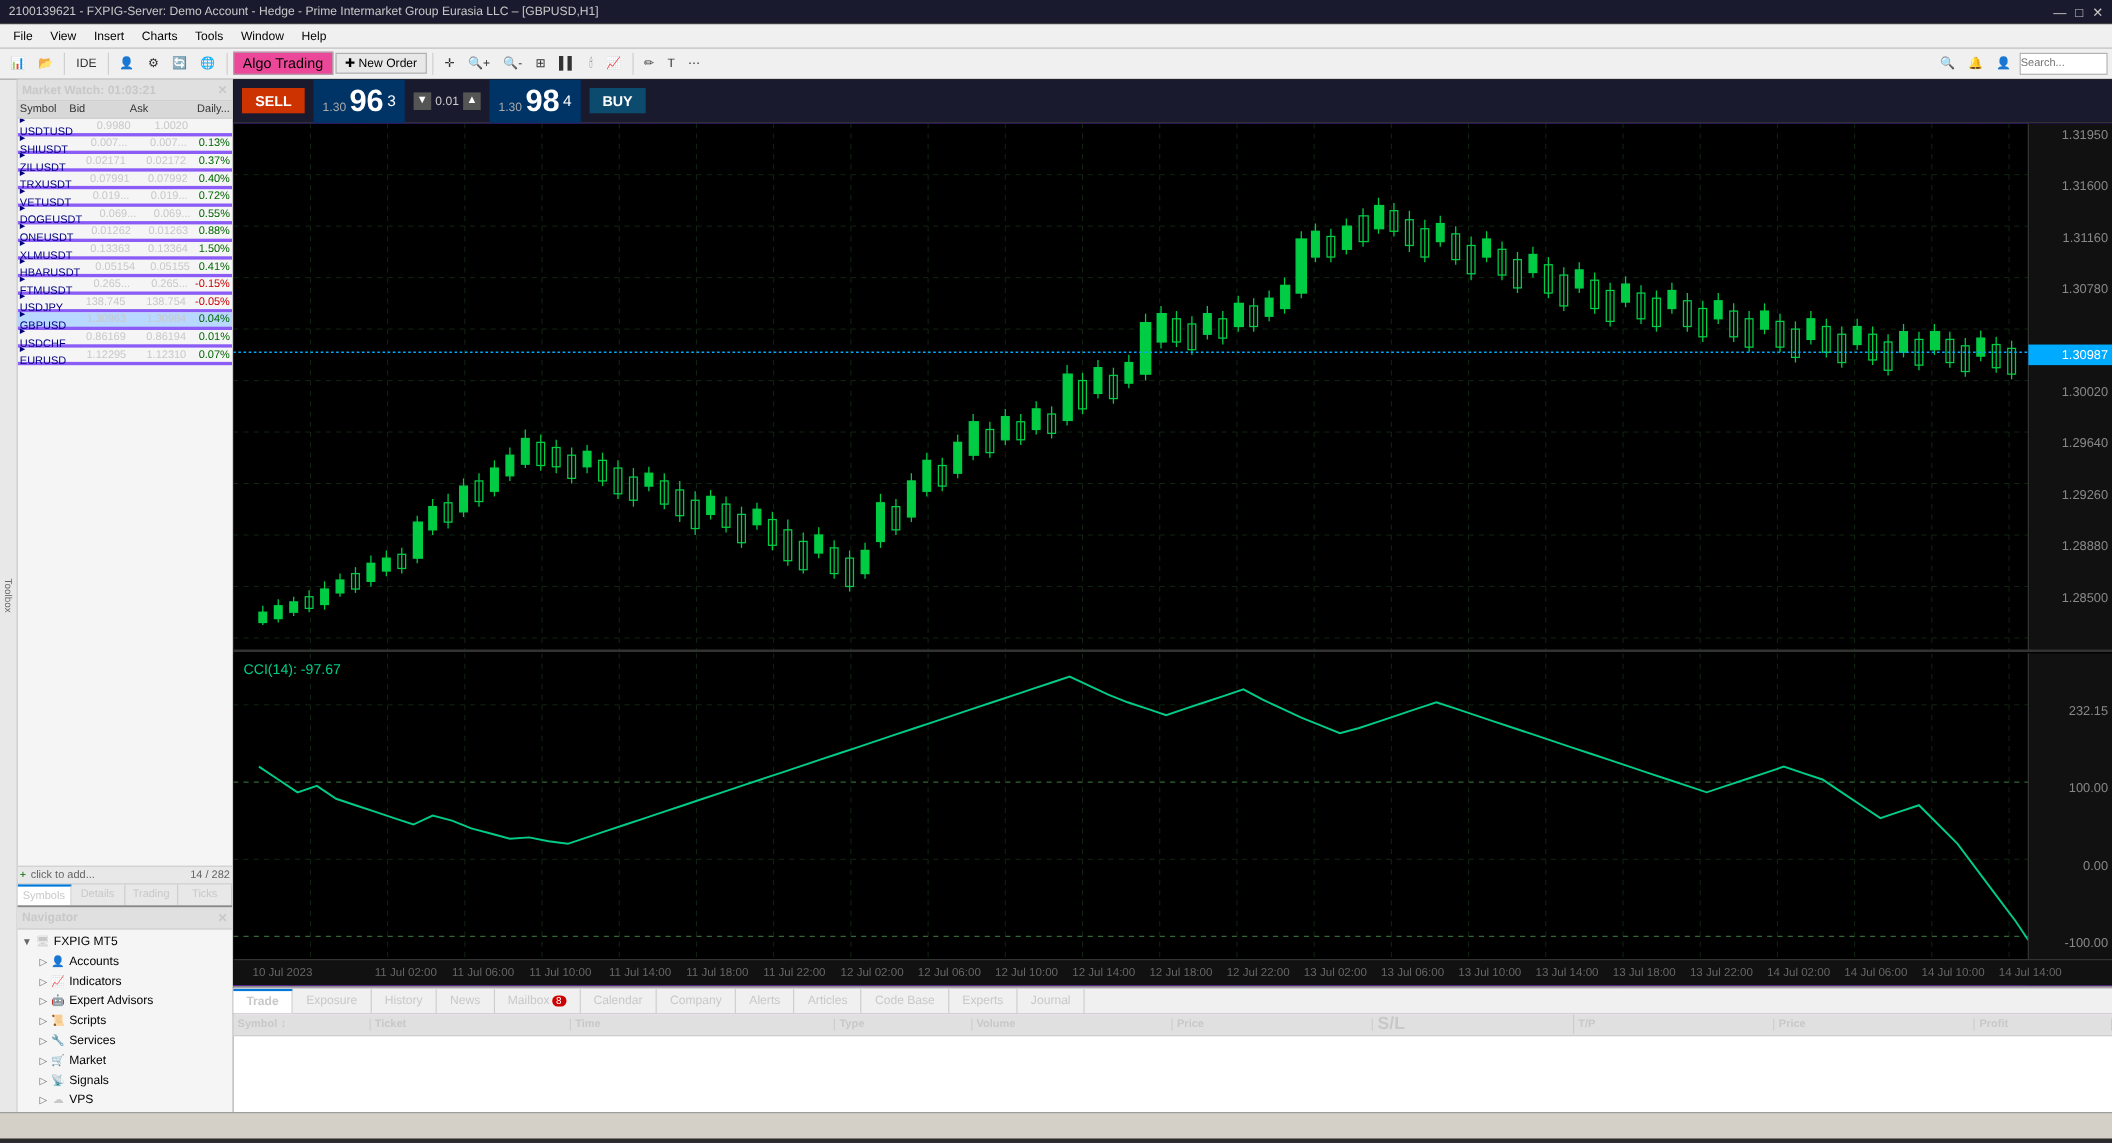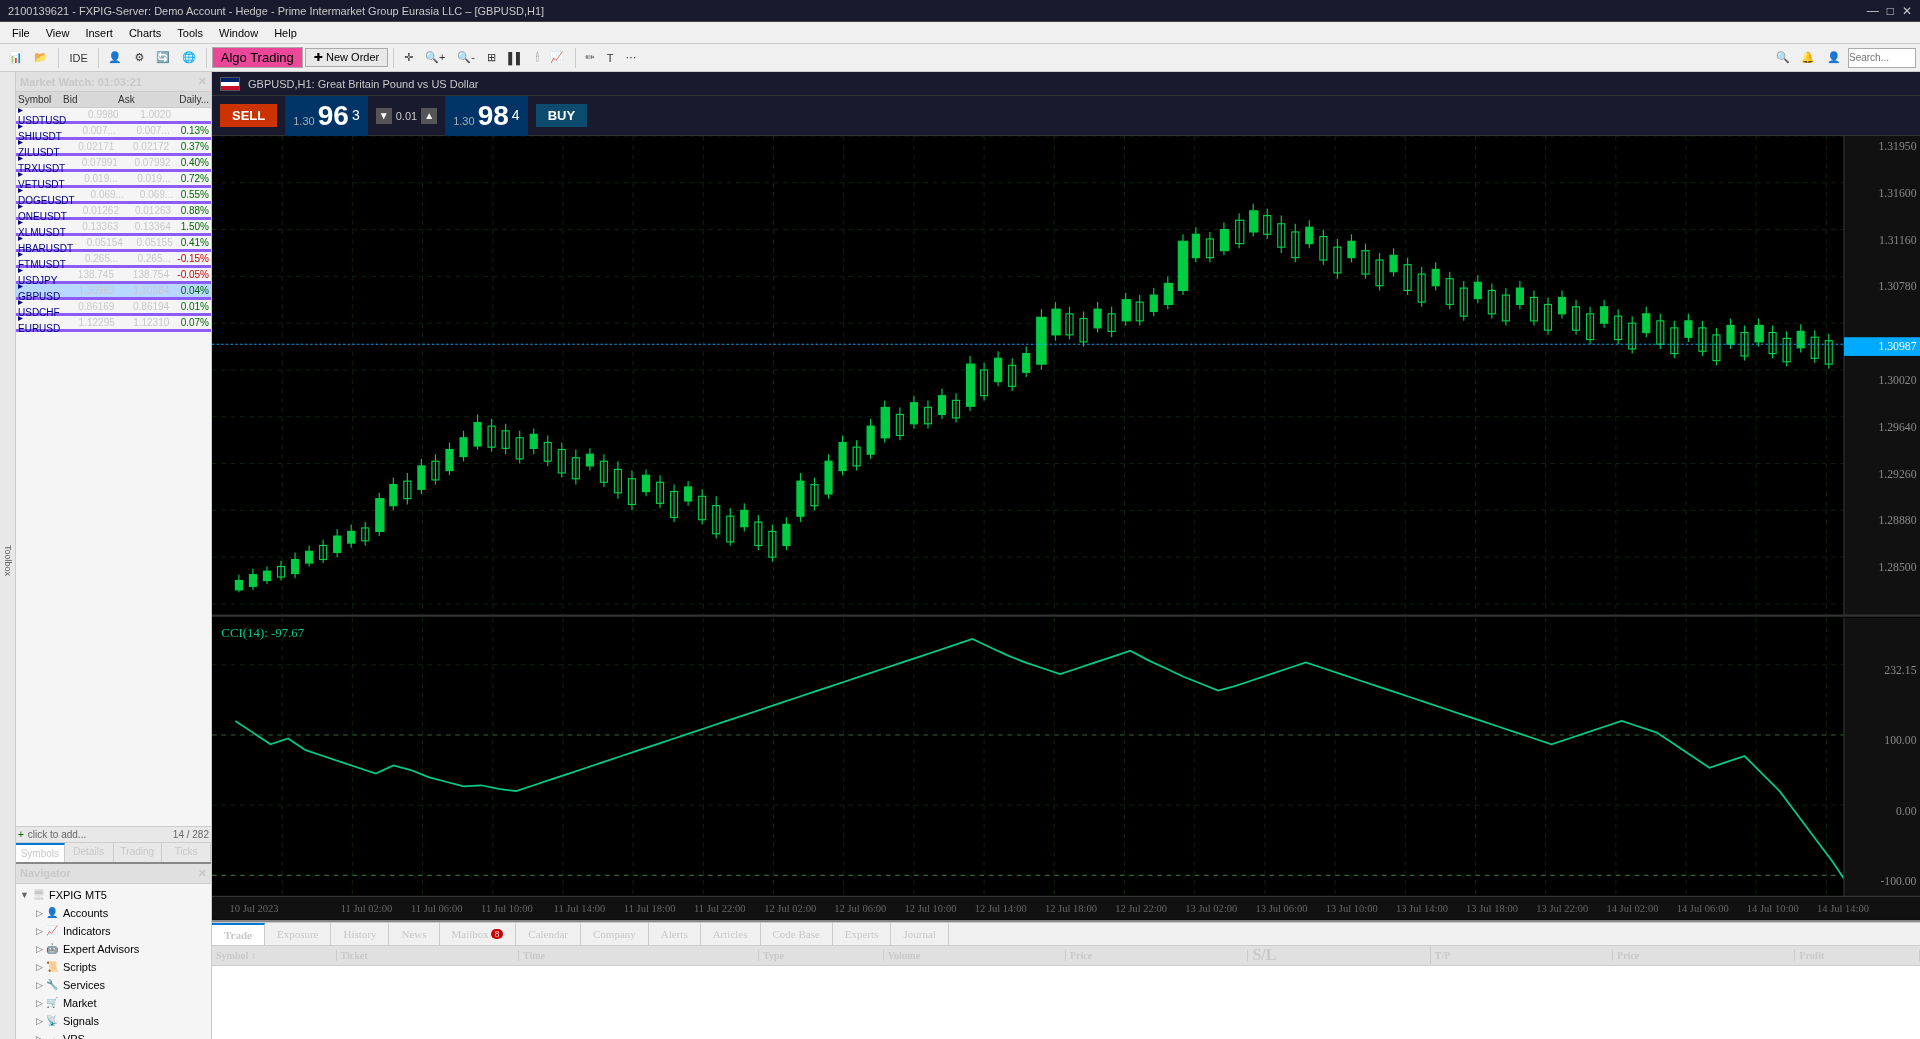--- a/index.html
+++ b/index.html
@@ -168,21 +168,21 @@
   <button class="toolbar-btn">🕯</button>
   <button class="toolbar-btn">📈</button>
   <div class="toolbar-separator"></div>
   <button class="toolbar-btn">✏</button>
   <button class="toolbar-btn">T</button>
   <button class="toolbar-btn">⋯</button>
   <div style="flex:1"></div>
   <button class="toolbar-btn">🔍</button>
   <button class="toolbar-btn">🔔</button>
   <button class="toolbar-btn">👤</button>
-  <input type="text" style="width: 68px; height: 20px; font-size: 10px; border: 1px solid rgb(170, 170, 170);" placeholder="Search...">
+  <input type="text" style="width: 80px; height: 20px; font-size: 10px; border: 1px solid rgb(170, 170, 170);" placeholder="Search...">
 </div>
 
 <div id="content-area">
 
   <div id="toolbox">Toolbox</div>
 
   <div id="left-panel">
 
     <div id="market-watch">
       <div id="market-watch-header">
@@ -349,27 +349,20 @@
           <span class="nav-expand">▷</span>
           <span class="nav-icon">☁</span>
           <span class="nav-label">VPS</span>
         </div>
       </div>
     </div>
   </div>
 
   <div id="chart-area">
 
-    <div id="chart-header">
-      <span style="display:inline-block;width:20px;height:14px;background:linear-gradient(#012169 33%,#fff 33%,#fff 66%,#C8102E 66%);border:1px solid #555;"></span>
-      <span>
-        <span>GBPUSD,H1</span>:
-        <span>Great Britain Pound vs US Dollar</span>
-      </span>
-    </div>
 
     <div id="order-panel">
       <button class="sell-btn">SELL</button>
       <div class="price-display">
         <span style="font-size:11px;color:#aaa;">1.30</span>
         <span class="big-price">96</span>
         <sup style="font-size:14px;color:#fff;">3</sup>
       </div>
       <div style="display:flex;align-items:center;gap:4px;">
         <button style="width:16px;height:16px;background:#555;border:none;color:#fff;cursor:pointer;font-size:10px;">▼</button>
@@ -377,21 +370,21 @@
         <button style="width:16px;height:16px;background:#555;border:none;color:#fff;cursor:pointer;font-size:10px;">▲</button>
       </div>
       <div class="price-display">
         <span style="font-size:11px;color:#aaa;">1.30</span>
         <span class="big-price">98</span>
         <sup style="font-size:14px;color:#fff;">4</sup>
       </div>
       <button class="buy-btn">BUY</button>
     </div>
 
-    <div id="chart-canvas" style="flex:1;position:relative;background:#6d28d9;font-family:Liberation Serif, serif;">
+    <div id="chart-canvas" style="flex:1;position:relative;background:#6d28d9;">
       <svg id="chart-svg" viewBox="0 0 1460 670" preserveAspectRatio="none" style="width:100%;height:100%;display:block;">
 
         <rect width="1460" height="670" fill="#000"></rect>
 
         <line x1="0" y1="0" x2="1395" y2="0" class="grid-h"></line>
         <line x1="0" y1="40" x2="1395" y2="40" class="grid-h"></line>
         <line x1="0" y1="80" x2="1395" y2="80" class="grid-h"></line>
         <line x1="0" y1="120" x2="1395" y2="120" class="grid-h"></line>
         <line x1="0" y1="160" x2="1395" y2="160" class="grid-h"></line>
         <line x1="0" y1="200" x2="1395" y2="200" class="grid-h"></line>
@@ -990,21 +983,21 @@
         <text x="1012" y="663" font-size="9" fill="#666">13 Jul 14:00</text>
         <text x="1072" y="663" font-size="9" fill="#666">13 Jul 18:00</text>
         <text x="1132" y="663" font-size="9" fill="#666">13 Jul 22:00</text>
         <text x="1192" y="663" font-size="9" fill="#666">14 Jul 02:00</text>
         <text x="1252" y="663" font-size="9" fill="#666">14 Jul 06:00</text>
         <text x="1312" y="663" font-size="9" fill="#666">14 Jul 10:00</text>
         <text x="1372" y="663" font-size="9" fill="#666">14 Jul 14:00</text>
       </svg>
     </div>
 
-    <div id="bottom-area" style="height:130px;background:#d946ef;border-top:2px solid #888;flex-shrink:0;font-family:Liberation Serif, serif;">
+    <div id="bottom-area" style="height:115px;background:#d946ef;border-top:2px solid #888;flex-shrink:0;">
 
       <div id="bottom-tabs" style="background:#f0f0f0;height:24px;display:flex;align-items:center;border-bottom:1px solid #ccc;">
         <div class="bottom-tab active">Trade</div>
         <div class="bottom-tab">Exposure</div>
         <div class="bottom-tab">History</div>
         <div class="bottom-tab">News</div>
         <div class="bottom-tab">Mailbox<span class="tab-badge">8</span></div>
         <div class="bottom-tab">Calendar</div>
         <div class="bottom-tab">Company</div>
         <div class="bottom-tab">Alerts</div>

